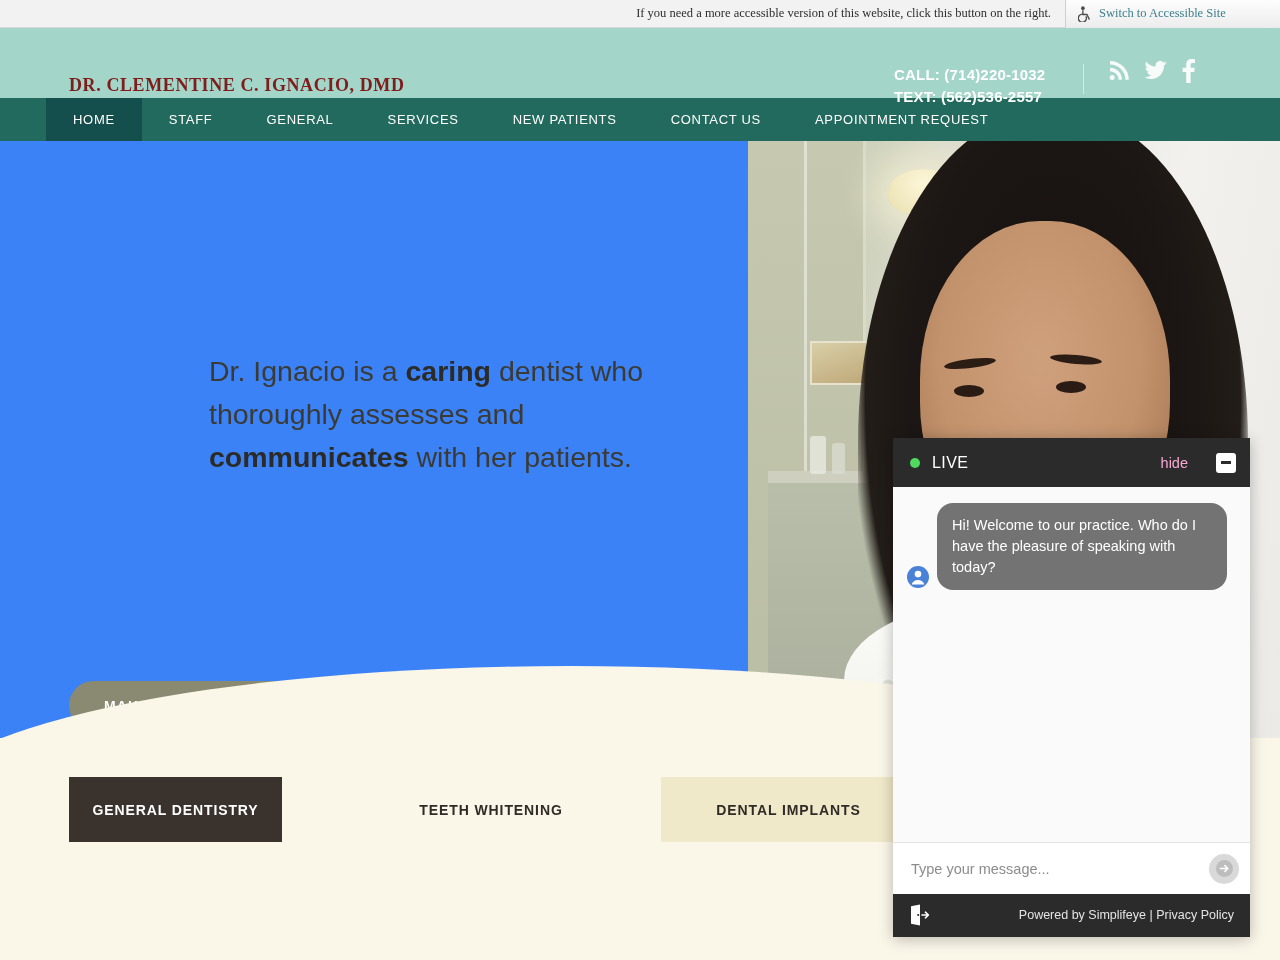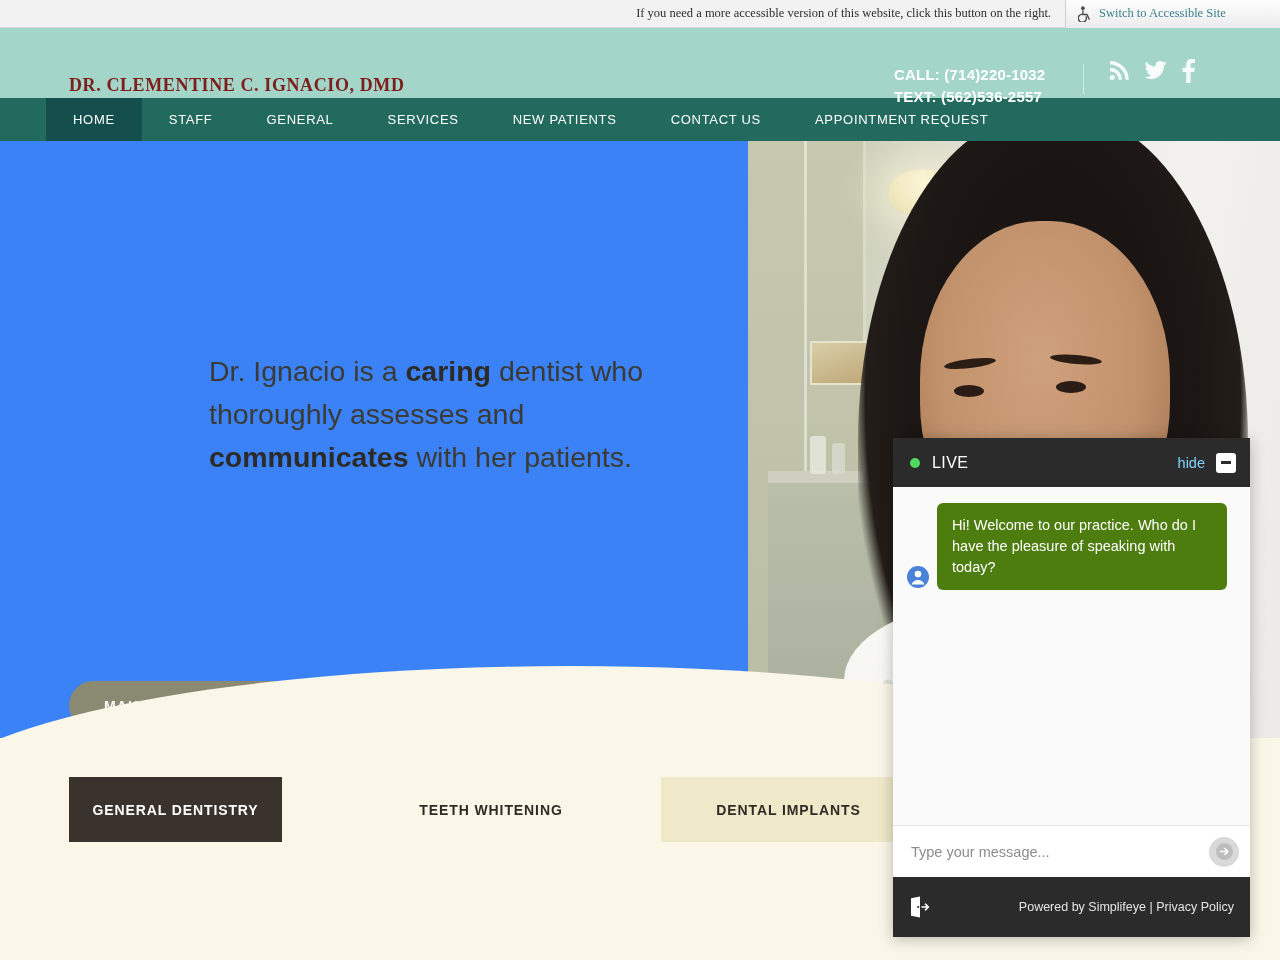--- a/index.html
+++ b/index.html
@@ -322,40 +322,40 @@
   }
   .live-dot {
     width: 10px; height: 10px; border-radius:50%;
     background:#4fd95f; margin-right: 12px;
   }
   .live-label {
     color: #ffffff; font-size: 16px; letter-spacing: 0.4px;
     flex: 1;
   }
   .hide-label {
-    color: #7dd3fc; font-size: 14.5px; margin-right: 11px; cursor: pointer;
+    color: #f9a8d4; font-size: 14.5px; margin-right: 28px; cursor: pointer;
   }
   .min-btn {
     width: 20px; height: 20px; background:#ffffff; border-radius:3px;
     display:flex; align-items:center; justify-content:center; cursor:pointer;
   }
   .min-btn span { display:block; width:10px; height:2.5px; background:#2b2b2b; }
 
   .chat-body {
     flex: 1;
     background: #fafafa;
     padding: 16px 14px 10px 14px;
     overflow: hidden;
   }
   .msg-row { display: flex; align-items: flex-end; gap: 8px; }
   .avatar { width: 22px; height: 22px; flex-shrink:0; margin-bottom: 2px; }
   .bubble {
-    background: #4d7c0f;
+    background: #737373;
     color: #ffffff;
-    border-radius: 6px;
+    border-radius: 16px;
     padding: 12px 15px;
     font-size: 14.5px;
     line-height: 21px;
     max-width: 290px;
   }
 
   .chat-input-row {
     height: 52px;
     background: #ffffff;
     border-top: 1px solid #e3e3e3;
@@ -375,21 +375,21 @@
   }
   .chat-input::placeholder { color:#8c8c8c; }
   .send-btn {
     width: 30px; height: 30px; border-radius:50%;
     background:#d9d9d9; border:none; cursor:pointer;
     display:flex; align-items:center; justify-content:center;
   }
   .send-btn svg { display:block; }
 
   .chat-footer {
-    height: 60px;
+    height: 43px;
     background: #2b2b2b;
     display: flex;
     align-items: center;
     padding: 0 16px 1px 14px;
     flex-shrink: 0;
   }
   .exit-icon { width: 24px; height: 24px; cursor:pointer; }
   .powered {
     flex: 1;
     text-align: right;

